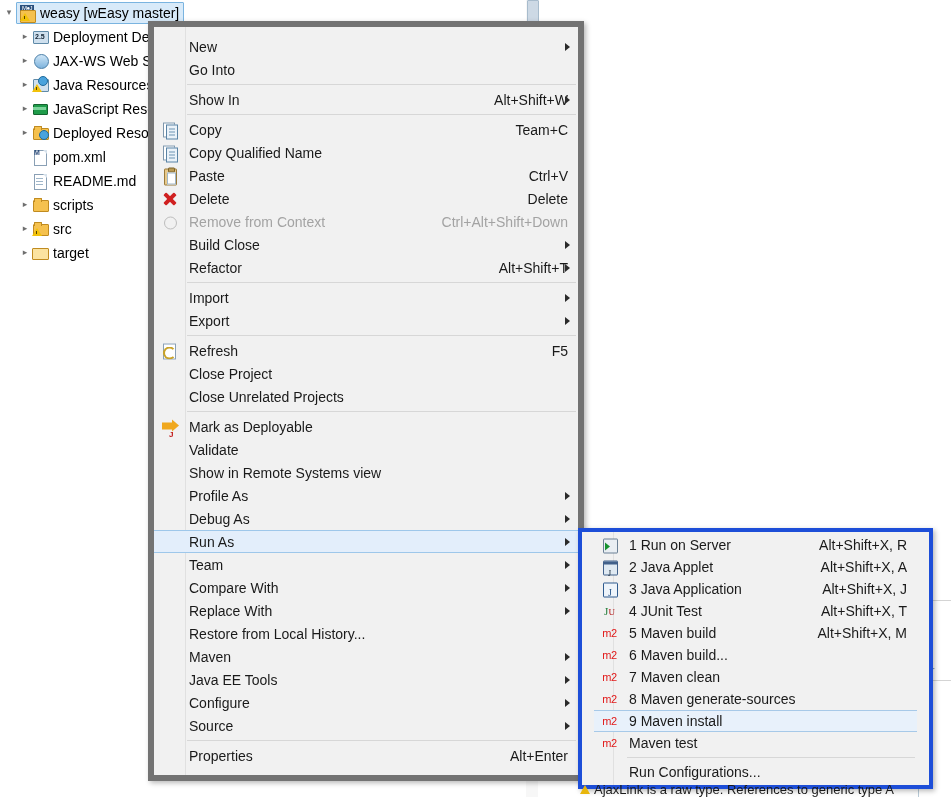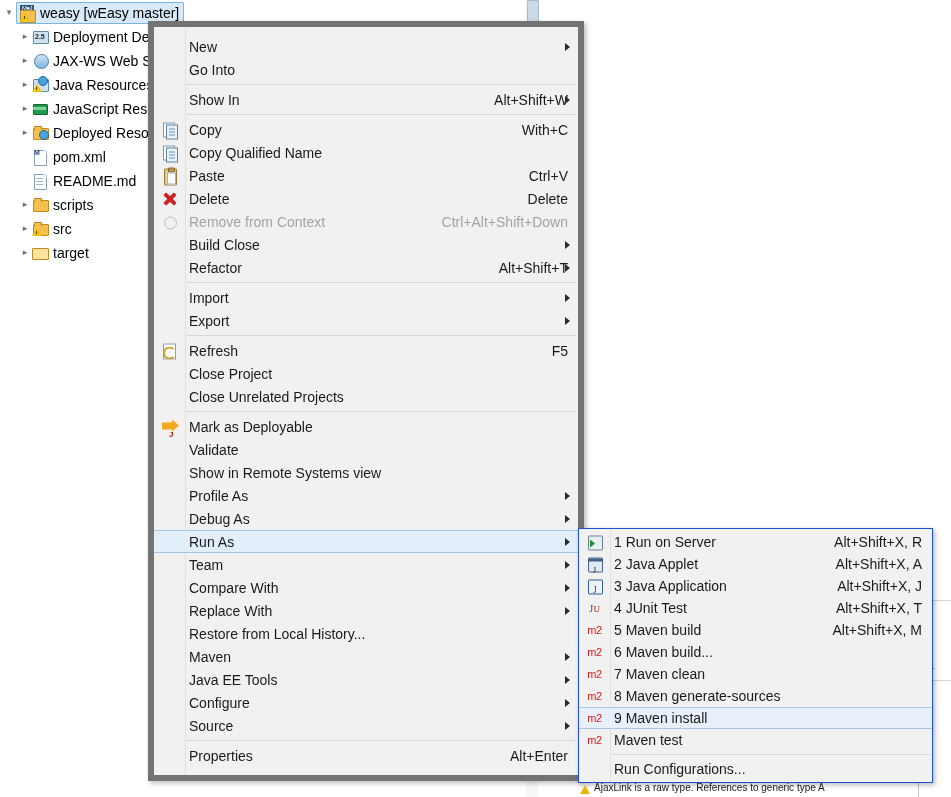--- a/index.html
+++ b/index.html
@@ -106,23 +106,23 @@
   .ic-refresh{position:absolute;left:2px;top:1px;width:11px;height:14px;background:#fff;border:1px solid #8aa0b5;}
   .ic-refresh:after{content:"";position:absolute;left:-1px;top:2px;width:9px;height:9px;
       border:2px solid #c9a227;border-right-color:transparent;border-radius:50%;}
   .ic-arrow{position:absolute;left:1px;top:4px;width:11px;height:7px;background:#f0a81e;}
   .ic-arrow:after{content:"";position:absolute;right:-6px;top:-3px;
       border-left:7px solid #f0a81e;border-top:6px solid transparent;border-bottom:6px solid transparent;}
   .ic-arrow b{position:absolute;left:7px;top:7px;font-size:8px;color:#c01414;font-weight:bold;}
 
   
   #submenu{position:absolute;left:578px;top:528px;width:355px;
-    background:#f1f1f1;border:1px solid #1d4ed8;
+    background:#f1f1f1;border:4px solid #1d4ed8;
     box-shadow:2px 2px 5px rgba(0,0,0,.28);
-    padding:2px 0;box-sizing:border-box;}
+    padding:2px 12px;box-sizing:border-box;}
   #submenu .gutter{position:absolute;left:0;top:0;bottom:0;width:31px;
     background:#f1f1f1;border-right:1px solid #e0e0e0;}
   .smi{position:relative;height:22px;display:flex;align-items:center;
       padding-left:35px;padding-right:10px;font-size:14px;color:#1a1a1a;
       box-sizing:border-box;white-space:nowrap;}
   .smi .accel{margin-left:auto;padding-left:20px;}
   .smi.hi{background:#e8f1fb;border-top:1px solid #a7c9e8;border-bottom:1px solid #a7c9e8;}
   .smi .micon{position:absolute;left:7px;top:50%;transform:translateY(-50%);
       width:17px;height:17px;font-size:11px;font-weight:normal;line-height:17px;text-align:center;}
   .m2{color:#e11919;font-size:11px;font-weight:bold;letter-spacing:-0.5px;}
@@ -137,21 +137,21 @@
   .ic-applet:before{content:"";position:absolute;left:0;top:0;right:0;height:3px;background:#41608a;}
   .ic-applet:after{content:"J";position:absolute;left:4px;top:3px;font-size:8px;color:#123;
       font-family:"Liberation Serif",serif;}
   .ic-japp{position:absolute;left:2px;top:2px;width:13px;height:13px;background:#eef4fa;
       border:1px solid #2f5b8f;border-radius:1px;}
   .ic-japp:after{content:"J";position:absolute;left:4px;top:0px;font-size:10px;color:#2f5b8f;
       font-family:"Liberation Serif",serif;}
 
   
   .warnline{position:absolute;left:578px;top:782px;width:373px;height:15px;
-      overflow:hidden;color:#1a1a1a;font-size:10px;white-space:nowrap;}
+      overflow:hidden;color:#1a1a1a;font-size:13px;white-space:nowrap;}
   .warnline .wi{position:absolute;left:2px;top:3px;width:0;height:0;
       border-left:5px solid transparent;border-right:5px solid transparent;border-bottom:9px solid #e8b60b;}
 </style>
 </head>
 <body>
 
 <div class="bg-editor"></div>
 <div class="bg-hint" style="left:923px;top:610px;">pl</div>
 <div class="bg-hint" style="left:923px;top:663px;">er</div>
 <div class="bg-strip" style="left:918px;top:680px;width:33px;height:1px;"></div>
@@ -286,21 +286,21 @@
   <div class="mi">
     <span class="micon">
       <span class="ic-copy"></span>
         <span class="ic-copy2">
           <i style="top:3px"></i>
           <i style="top:6px"></i>
           <i style="top:9px"></i>
         </span>
       </span>
     <span>Copy</span>
-    <span class="accel">With+C</span>
+    <span class="accel">Team+C</span>
     </div>
 
   <div class="mi">
     <span class="micon">
       <span class="ic-copy"></span>
         <span class="ic-copy2">
           <i style="top:3px"></i>
           <i style="top:6px"></i>
           <i style="top:9px"></i>
         </span>

